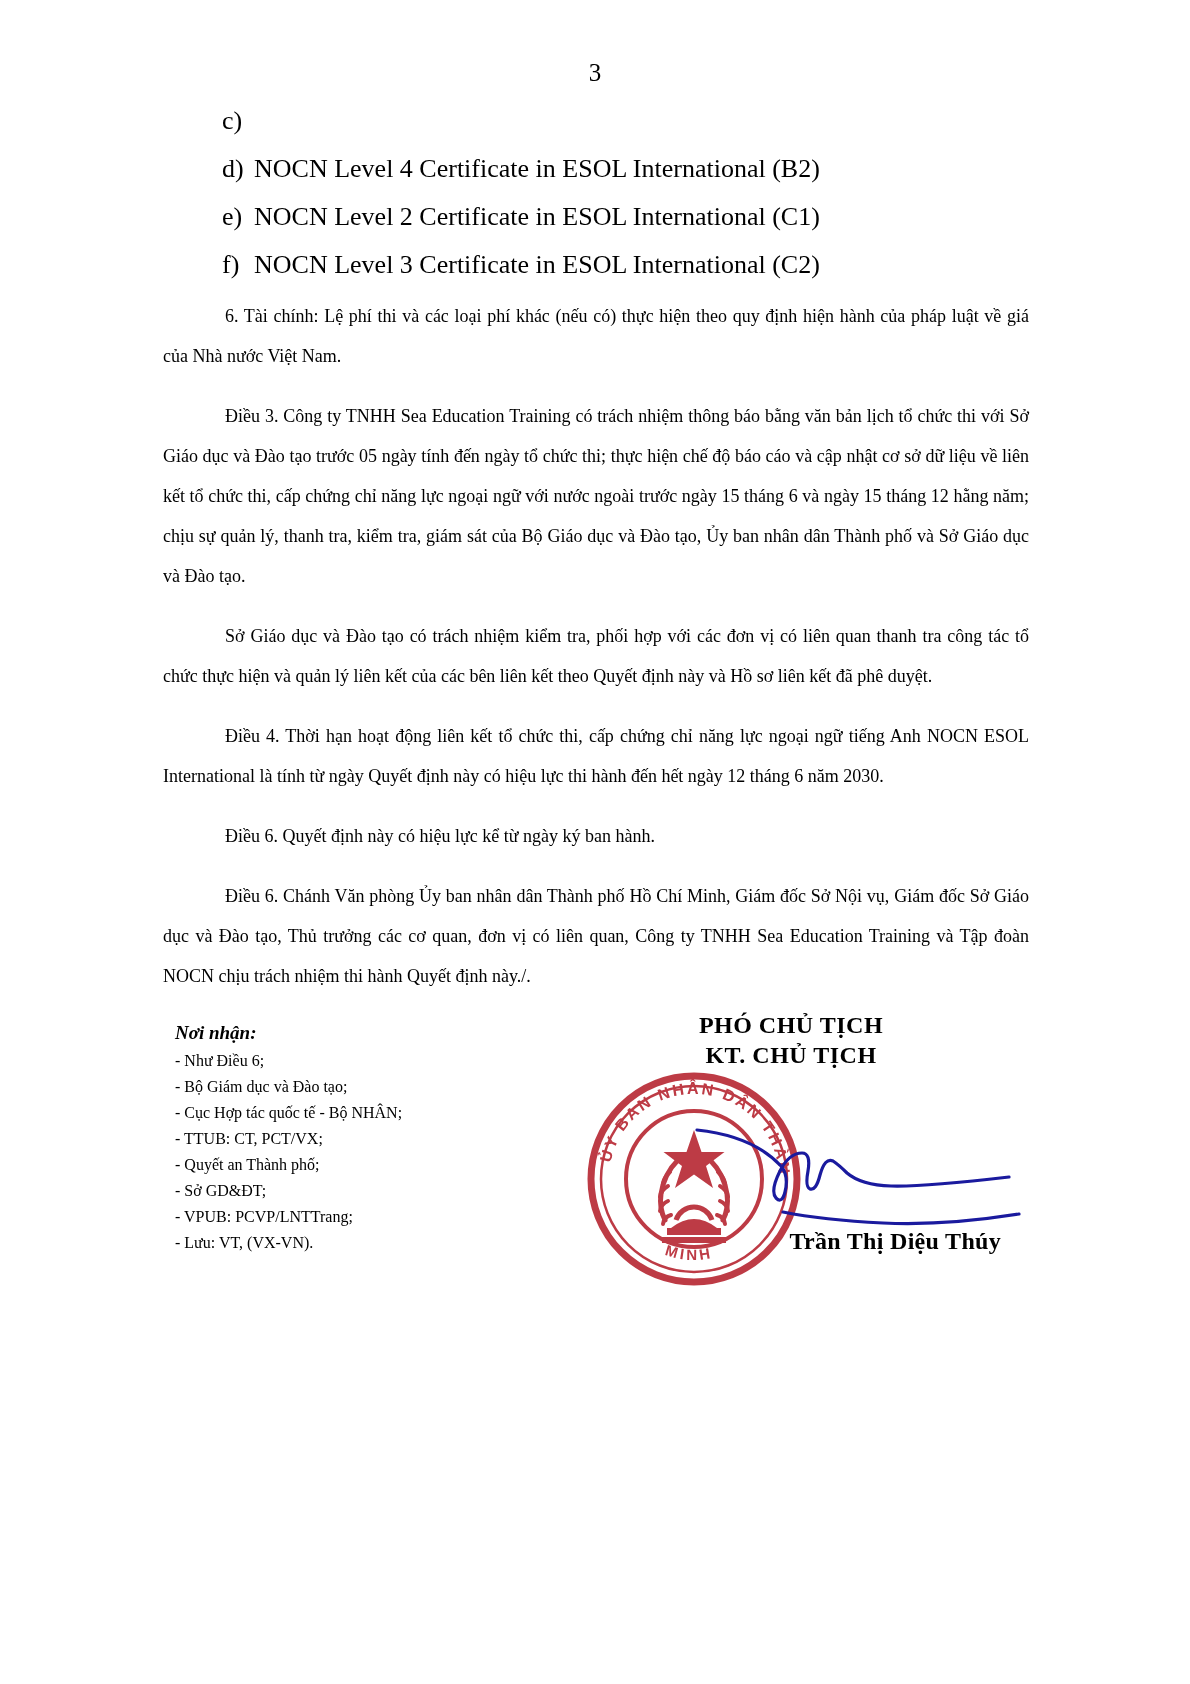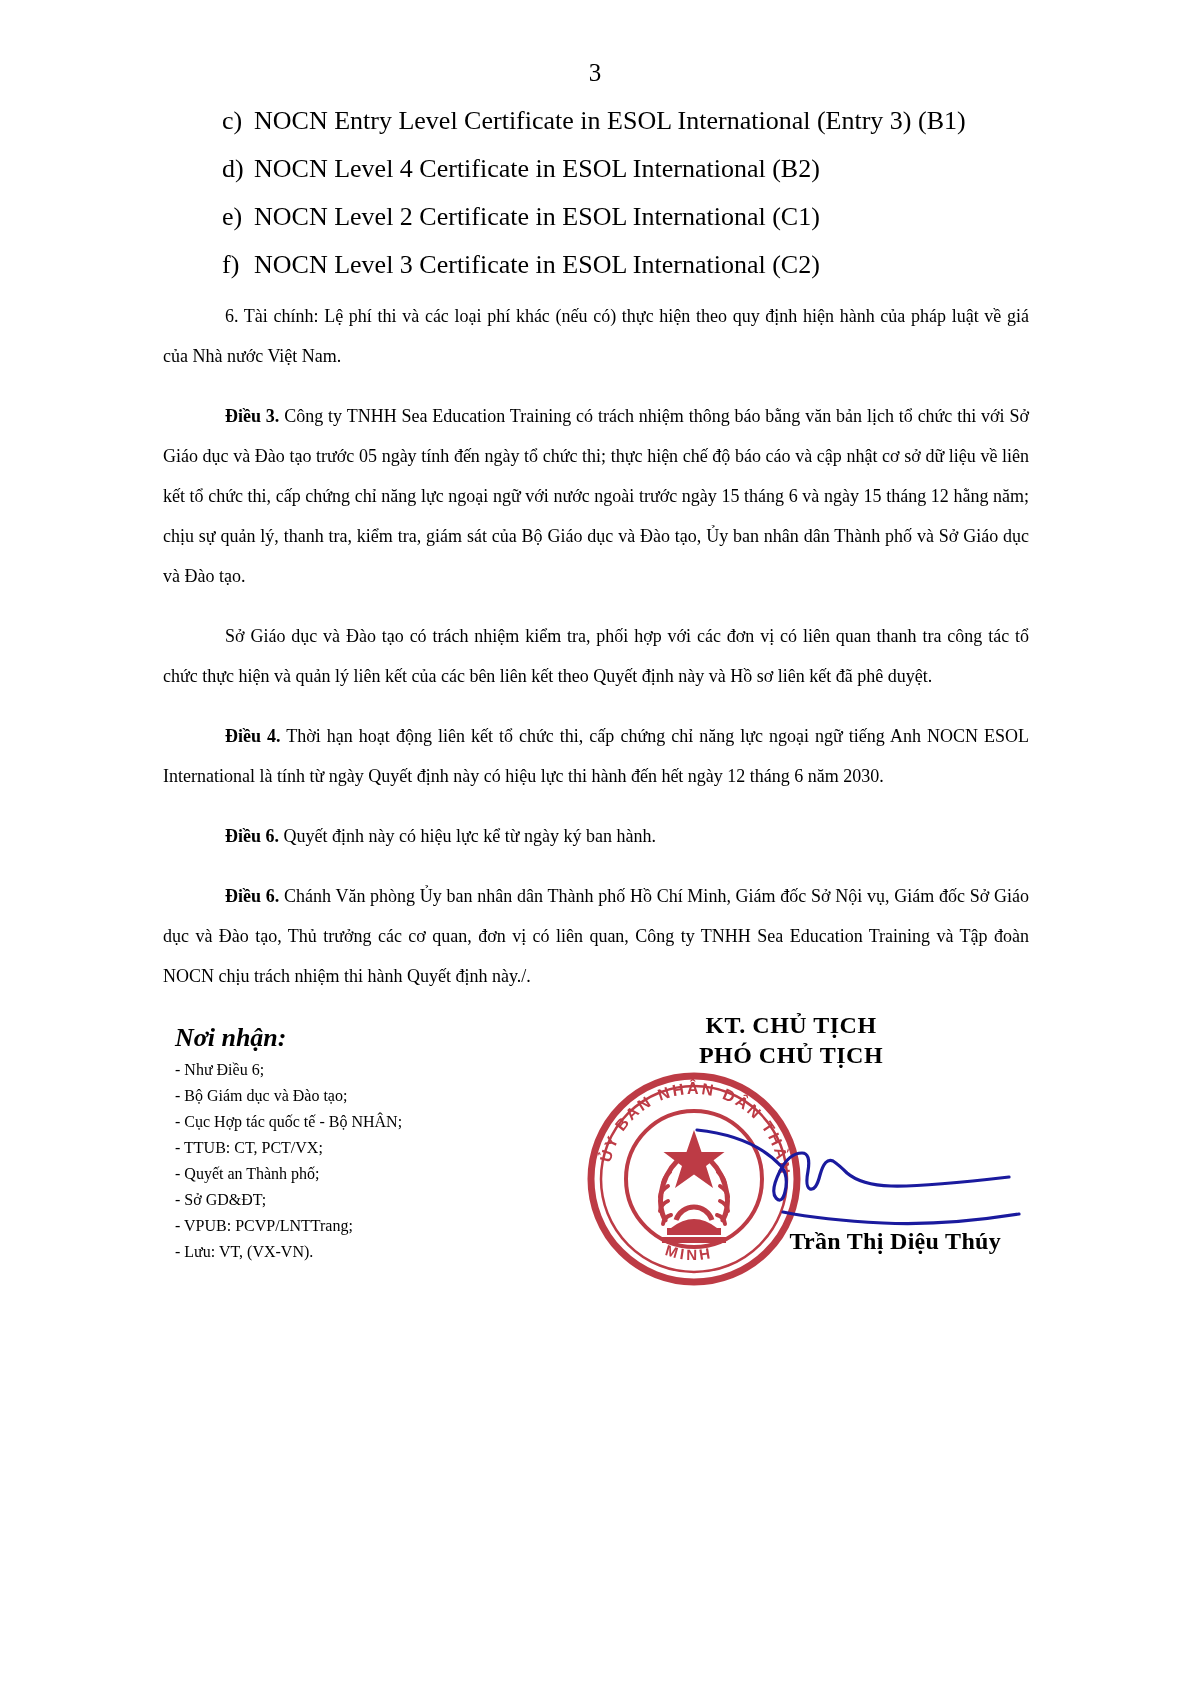--- a/index.html
+++ b/index.html
@@ -50,40 +50,40 @@
   }
   p.para {
     font-size: 18px;
     line-height: 40px;
     margin: 0 0 20px 0;
     text-align: justify;
     text-indent: 62px;
     text-justify: inter-word;
   }
   .bold {
-    font-weight: bold;
+    font-weight: normal;
   }
   
   .bottom-block {
     position: absolute;
     top: 1010px;
     left: 163px;
     width: 866px;
     height: 280px;
   }
   .recipients {
     position: absolute;
     left: 12px;
     top: 10px;
     width: 340px;
   }
   .recipients-title {
     font-weight: bold;
     font-style: italic;
-    font-size: 26px;
+    font-size: 19px;
     line-height: 1.35;
     margin-bottom: 2px;
   }
   .recipients-list {
     list-style: none;
     margin: 0;
     padding: 0;
     font-size: 16px;
     line-height: 26px;
   }
@@ -138,21 +138,20 @@
 <body>
 
 <div class="page">
 
   <div class="page-number">3</div>
 
   <div class="content">
 
     <div class="list-item">
       <span class="list-marker">c)</span>
-      <span class="list-text">NOCN Entry Level Certificate in ESOL International (Entry 3) (B1)</span>
     </div>
     <div class="list-item">
       <span class="list-marker">d)</span>
       <span class="list-text">NOCN Level 4 Certificate in ESOL International (B2)</span>
     </div>
     <div class="list-item">
       <span class="list-marker">e)</span>
       <span class="list-text">NOCN Level 2 Certificate in ESOL International (C1)</span>
     </div>
     <div class="list-item" style="margin-bottom:18px;">
@@ -184,22 +183,22 @@
         <li>- Cục Hợp tác quốc tế - Bộ NHÂN;</li>
         <li>- TTUB: CT, PCT/VX;</li>
         <li>- Quyết an Thành phố;</li>
         <li>- Sở GD&amp;ĐT;</li>
         <li>- VPUB: PCVP/LNTTrang;</li>
         <li>- Lưu: VT, (VX-VN).</li>
       </ul>
     </div>
 
     <div class="signature">
+      <div class="sig-title">PHÓ CHỦ TỊCH</div>
       <div class="sig-title">KT. CHỦ TỊCH</div>
-      <div class="sig-title">PHÓ CHỦ TỊCH</div>
 
       <div class="seal">
         <svg viewBox="0 0 222 222" width="222" height="222" aria-hidden="true">
           <defs>
             <path id="sealArcTop" d="M 26 111 A 85 85 0 0 1 196 111"></path>
             <path id="sealArcBot" d="M 30 111 A 81 81 0 0 0 192 111"></path>
           </defs>
           <g opacity="0.88">
             <circle cx="111" cy="111" r="103" fill="none" stroke="#b5202c" stroke-width="7"></circle>
             <circle cx="111" cy="111" r="93" fill="none" stroke="#b5202c" stroke-width="2.5"></circle>

